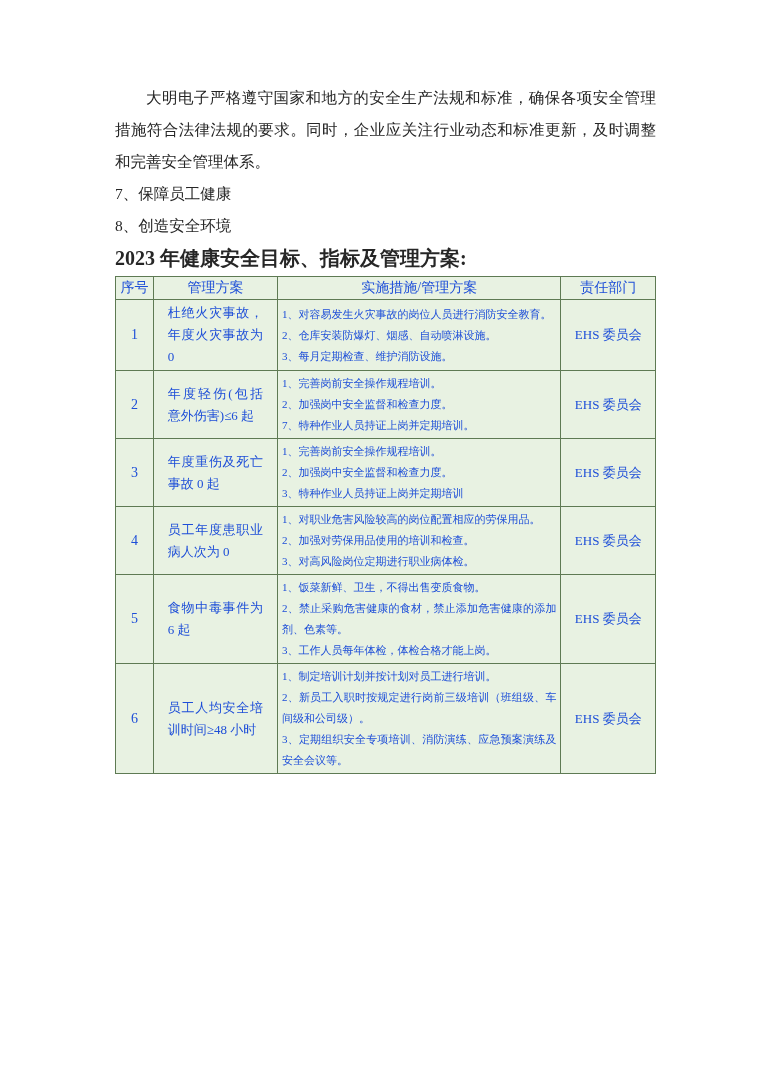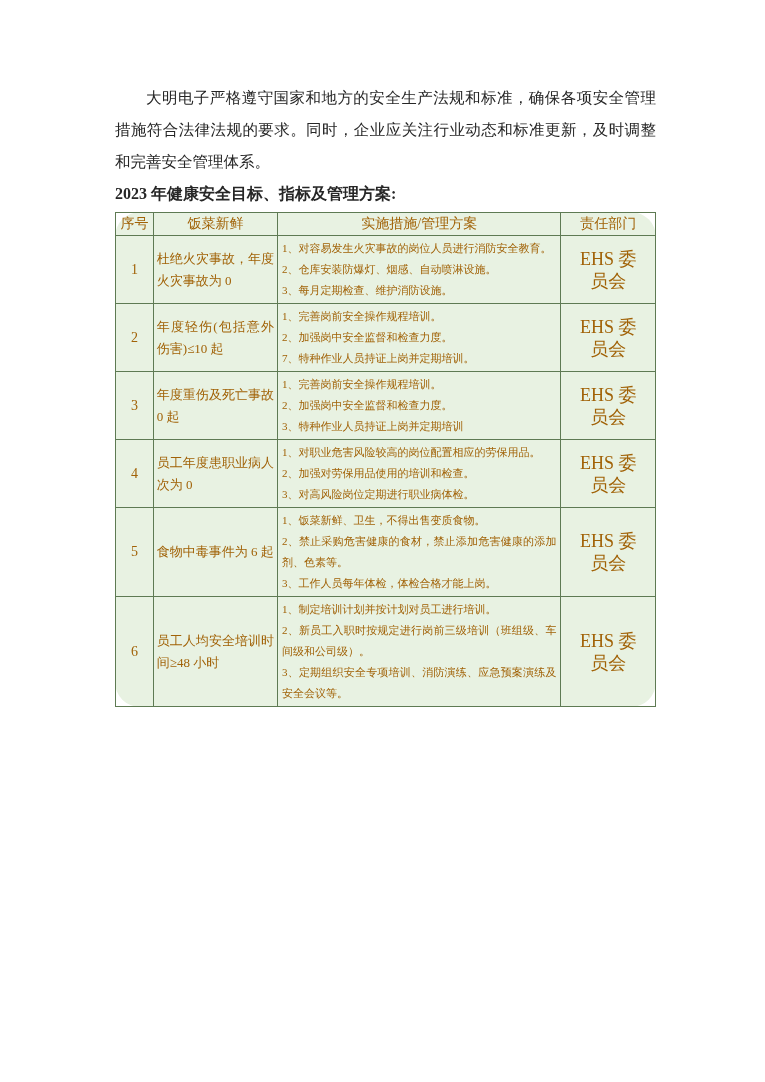--- a/index.html
+++ b/index.html
@@ -21,118 +21,119 @@
     font-size:15.5px;
     line-height:32px;
     text-align:justify;
     text-indent:2em;
   }
   .section-heading {
     font-size:15.5px;
     line-height:32px;
   }
   .table-title {
-    font-size:16px;
+    font-size:20px;
     line-height:32px;
     font-weight:bold;
     margin-bottom:2px;
   }
   table.targets {
     width:100%;
     border-collapse:collapse;
     table-layout:fixed;
     background:var(--table-background, #e8f2e2);
-    color:#a16207;
-    border-radius:25px;
+    color:#1d4ed8;
   }
   table.targets th, table.targets td {
     border:1px solid var(--table-border, #5e7a53);
     vertical-align:middle;
   }
   table.targets th {
     font-weight:normal;
     font-size:14px;
     line-height:20px;
     padding:1px 2px;
     text-align:center;
   }
   td.cell-no {
     text-align:center;
     font-size:14px;
   }
   td.cell-indicator {
     font-size:13px;
     line-height:22px;
-    padding:2px 3px;
+    padding:2px 14px;
     text-align:justify;
   }
   td.cell-measures {
     font-size:11px;
     padding:2px 4px;
   }
   td.cell-measures .measure {
     line-height:21px;
     text-align:justify;
   }
   td.cell-dept {
     text-align:center;
-    font-size:18px;
+    font-size:13px;
     line-height:22px;
     padding:0 11px;
   }
   .page-number {
     position:absolute;
     top:996px; left:0;
     width:100%;
     text-align:right;
     font-size:14px;
     padding-left:32px;
   }
 </style>
 </head>
 <body>
 
 <div class="page">
   <div class="content">
 
     <p class="body-para">大明电子严格遵守国家和地方的安全生产法规和标准，确保各项安全管理措施符合法律法规的要求。同时，企业应关注行业动态和标准更新，及时调整和完善安全管理体系。</p>
 
+    <p class="section-heading">7、保障员工健康</p>
 
+    <p class="section-heading">8、创造安全环境</p>
 
     <p class="table-title">2023 年健康安全目标、指标及管理方案:</p>
 
     <table class="targets">
       <colgroup>
         <col style="width:7%">
         <col style="width:23%">
         <col style="width:52.5%">
         <col style="width:17.5%">
       </colgroup>
       <thead>
         <tr>
           <th>序号</th>
-          <th>饭菜新鲜</th>
+          <th>管理方案</th>
           <th>实施措施/管理方案</th>
           <th>责任部门</th>
         </tr>
       </thead>
       <tbody>
         <tr>
           <td class="cell-no">1</td>
           <td class="cell-indicator">杜绝火灾事故，年度火灾事故为 0</td>
           <td class="cell-measures">
             <div class="measure">1、对容易发生火灾事故的岗位人员进行消防安全教育。</div>
             <div class="measure">2、仓库安装防爆灯、烟感、自动喷淋设施。</div>
             <div class="measure">3、每月定期检查、维护消防设施。</div>
           </td>
           <td class="cell-dept">EHS 委员会</td>
         </tr>
         <tr>
           <td class="cell-no">2</td>
-          <td class="cell-indicator">年度轻伤(包括意外伤害)≤10 起</td>
+          <td class="cell-indicator">年度轻伤(包括意外伤害)≤6 起</td>
           <td class="cell-measures">
             <div class="measure">1、完善岗前安全操作规程培训。</div>
             <div class="measure">2、加强岗中安全监督和检查力度。</div>
             <div class="measure">7、特种作业人员持证上岗并定期培训。</div>
           </td>
           <td class="cell-dept">EHS 委员会</td>
         </tr>
         <tr>
           <td class="cell-no">3</td>
           <td class="cell-indicator">年度重伤及死亡事故 0 起</td>

